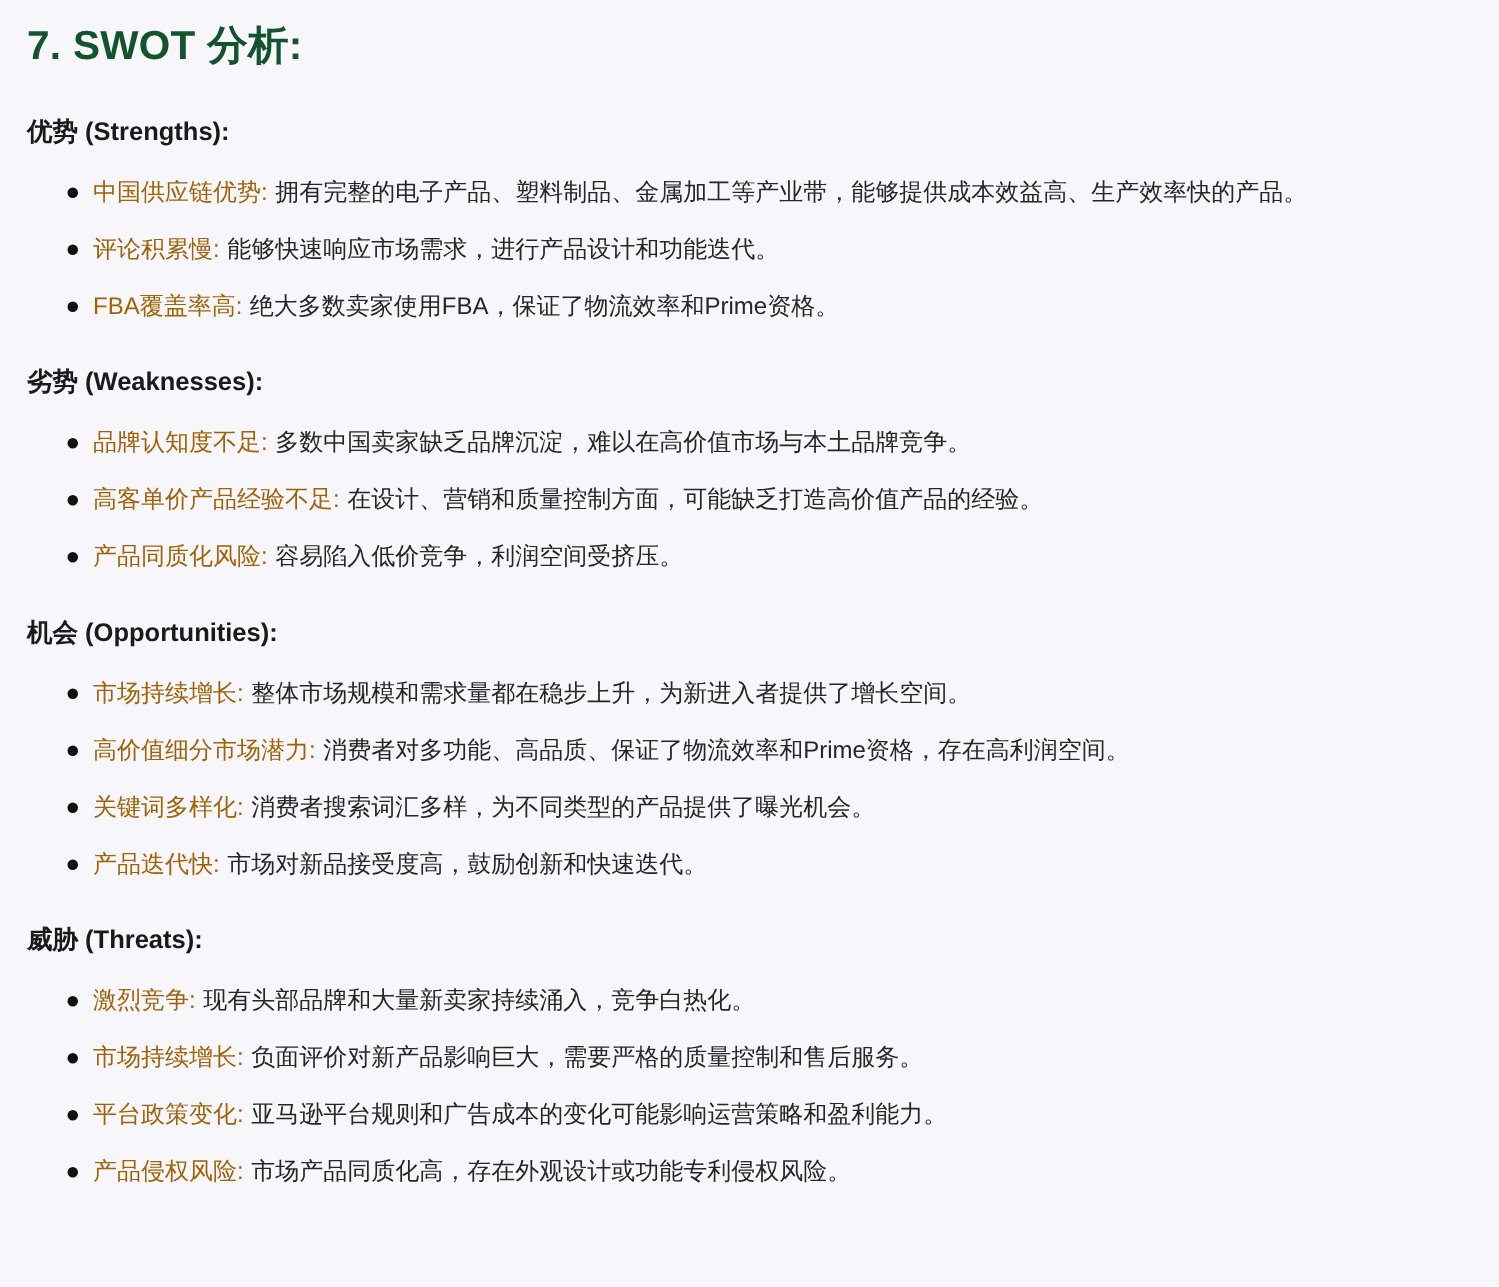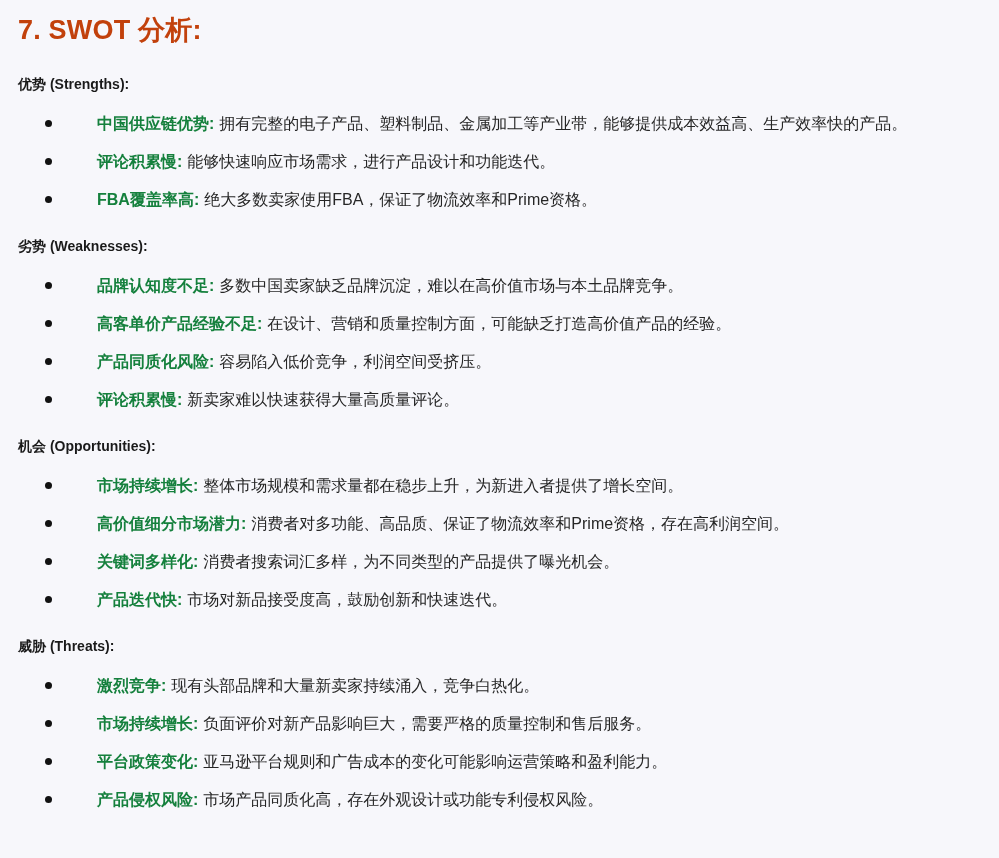--- a/index.html
+++ b/index.html
@@ -13,25 +13,25 @@
     width: 999px;
     height: 858px;
     box-sizing: border-box;
     padding: 8px 20px 10px 18px;
     overflow: hidden;
   }
   .page-title {
     font-size: 27px;
     font-weight: 700;
     margin: 4px 0 28px 0;
-    color: #c2410c;
+    color: #14532d;
     letter-spacing: 0.2px;
   }
   .sec-heading {
-    font-size: 14px;
+    font-size: 17px;
     font-weight: 700;
     margin: 27px 0 18px 0;
     color: #1a1a1a;
   }
   ul.bullets {
     list-style: none;
     margin: 0;
     padding: 0 0 0 44px;
   }
   ul.bullets li {
@@ -45,24 +45,23 @@
     content: "";
     position: absolute;
     left: -17px;
     top: 8px;
     width: 7px;
     height: 7px;
     border-radius: 50%;
     background: #111111;
   }
   .lbl {
-    font-weight: 700;
-    color: #15803d;
+    font-weight: 400;
+    color: #a16207;
     margin-right: 5px;
-    margin-left: 35px;
   }
 </style>
 </head>
 <body>
 
 <div class="doc">
 
   <h1 class="page-title">7. SWOT 分析:</h1>
 
   <section>
@@ -73,21 +72,20 @@
       <li><span class="lbl">FBA覆盖率高:</span><span class="txt">绝大多数卖家使用FBA，保证了物流效率和Prime资格。</span></li>
     </ul>
   </section>
 
   <section>
     <h3 class="sec-heading">劣势 (Weaknesses):</h3>
     <ul class="bullets">
       <li><span class="lbl">品牌认知度不足:</span><span class="txt">多数中国卖家缺乏品牌沉淀，难以在高价值市场与本土品牌竞争。</span></li>
       <li><span class="lbl">高客单价产品经验不足:</span><span class="txt">在设计、营销和质量控制方面，可能缺乏打造高价值产品的经验。</span></li>
       <li><span class="lbl">产品同质化风险:</span><span class="txt">容易陷入低价竞争，利润空间受挤压。</span></li>
-      <li><span class="lbl">评论积累慢:</span><span class="txt">新卖家难以快速获得大量高质量评论。</span></li>
     </ul>
   </section>
 
   <section>
     <h3 class="sec-heading">机会 (Opportunities):</h3>
     <ul class="bullets">
       <li><span class="lbl">市场持续增长:</span><span class="txt">整体市场规模和需求量都在稳步上升，为新进入者提供了增长空间。</span></li>
       <li><span class="lbl">高价值细分市场潜力:</span><span class="txt">消费者对多功能、高品质、保证了物流效率和Prime资格，存在高利润空间。</span></li>
       <li><span class="lbl">关键词多样化:</span><span class="txt">消费者搜索词汇多样，为不同类型的产品提供了曝光机会。</span></li>
       <li><span class="lbl">产品迭代快:</span><span class="txt">市场对新品接受度高，鼓励创新和快速迭代。</span></li>

